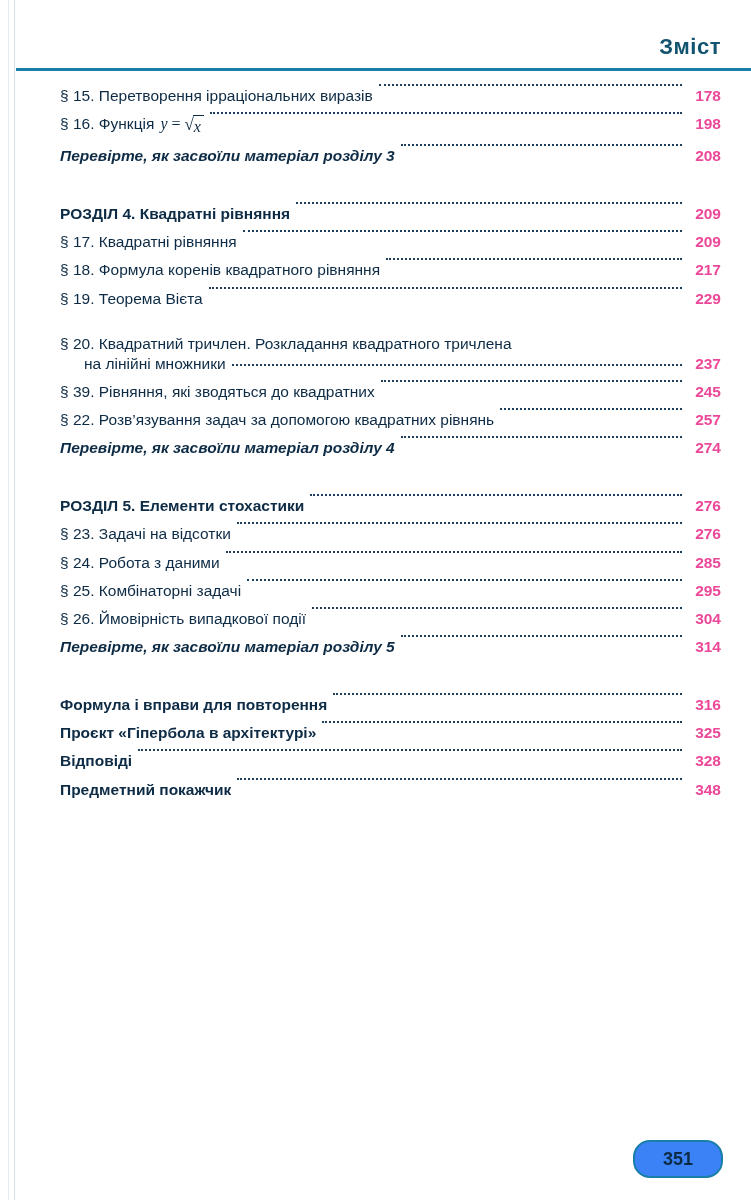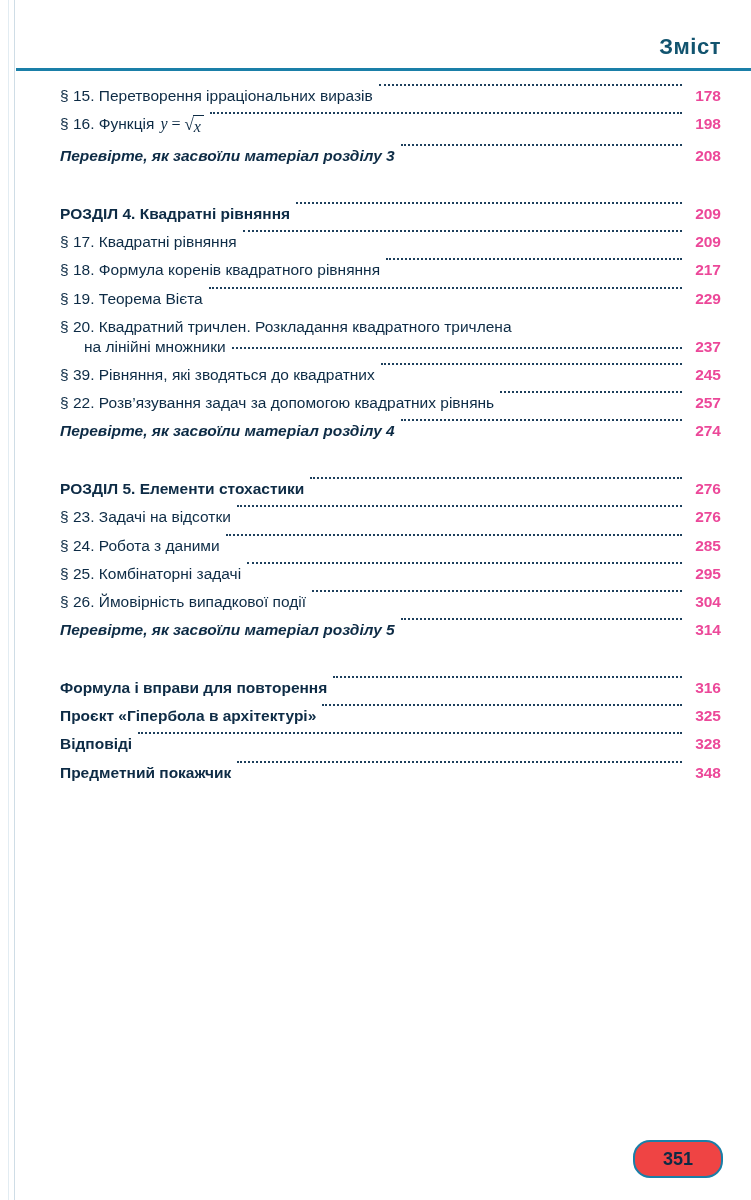--- a/index.html
+++ b/index.html
@@ -98,20 +98,21 @@
   .row.indent {
     padding-left: 22px;
   }
   .row.wrap {
     display: block;
     padding-left: 22px;
   }
   .row.wrap .line1 {
     display: block;
     white-space: normal;
+    margin-top: 17px;
   }
   .row.wrap .line2row {
     display: flex;
     align-items: baseline;
     padding-left: 24px;
   }
   .spacer-lg { height: 30px; }
 
   
   .math {
@@ -151,21 +152,21 @@
     width: 86px;
     height: 34px;
     border: 2px solid #1a7fa8;
     border-radius: 17px;
     display: flex;
     align-items: center;
     justify-content: center;
     font-size: 18px;
     font-weight: bold;
     color: #0d2b45;
-    background: #ef4444;
+    background: #3b82f6;
   }
 </style>
 </head>
 <body>
 
 <div class="page-edge-left">
   <div class="page-edge-left-inner"></div>
 </div>
 
 <div class="header-title">Зміст</div>

